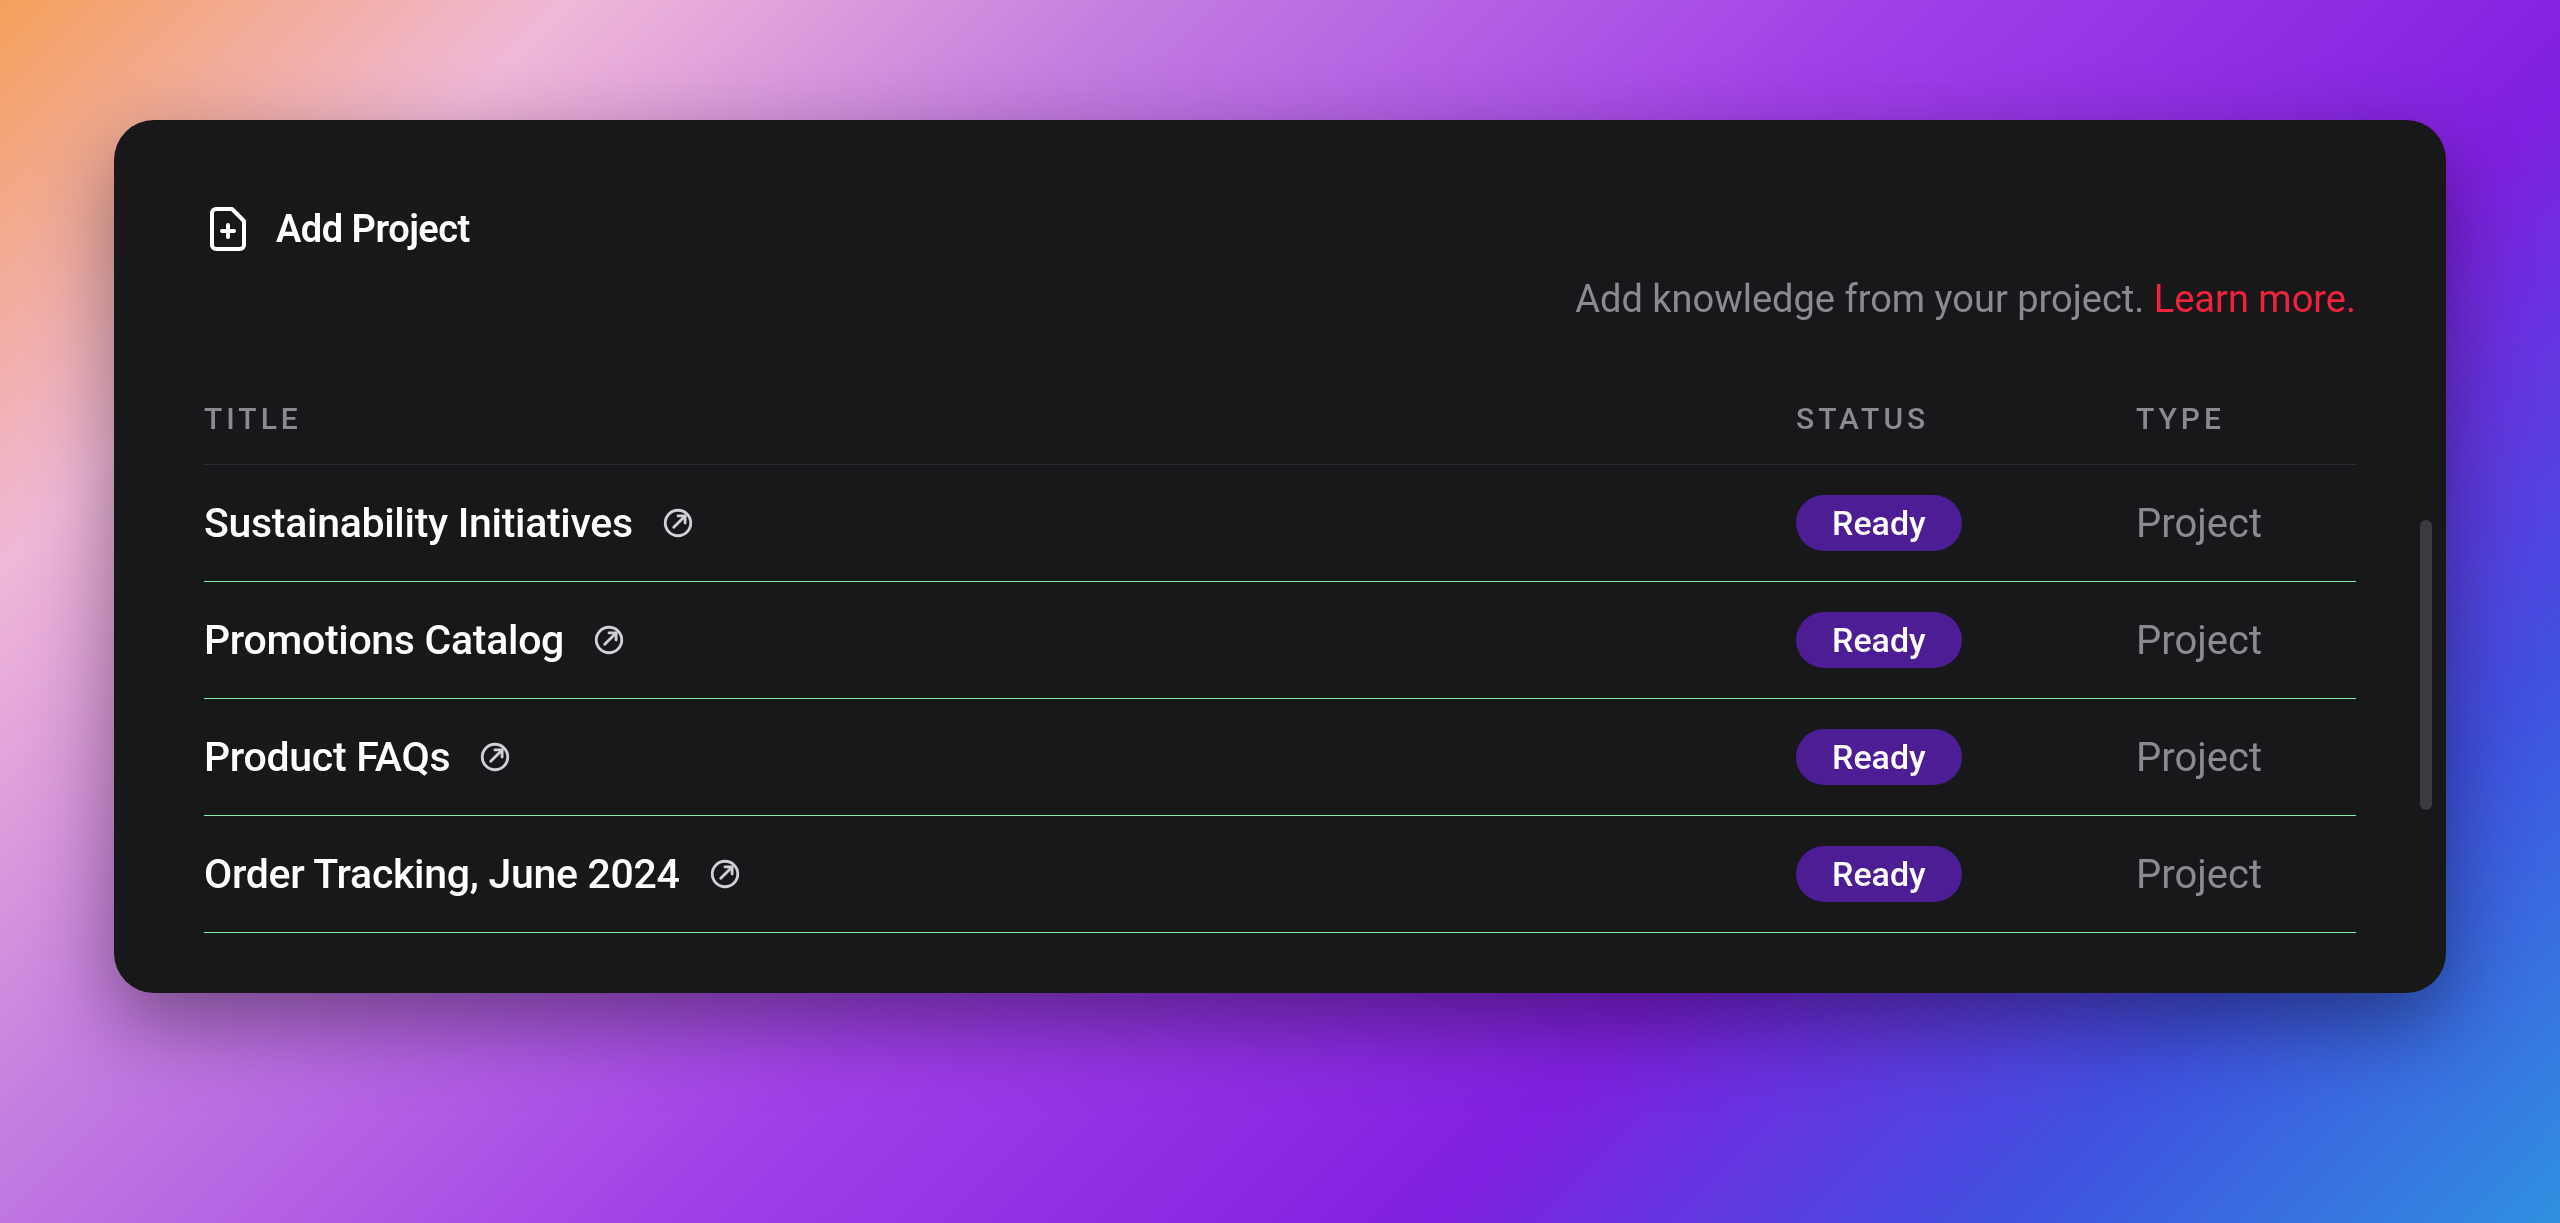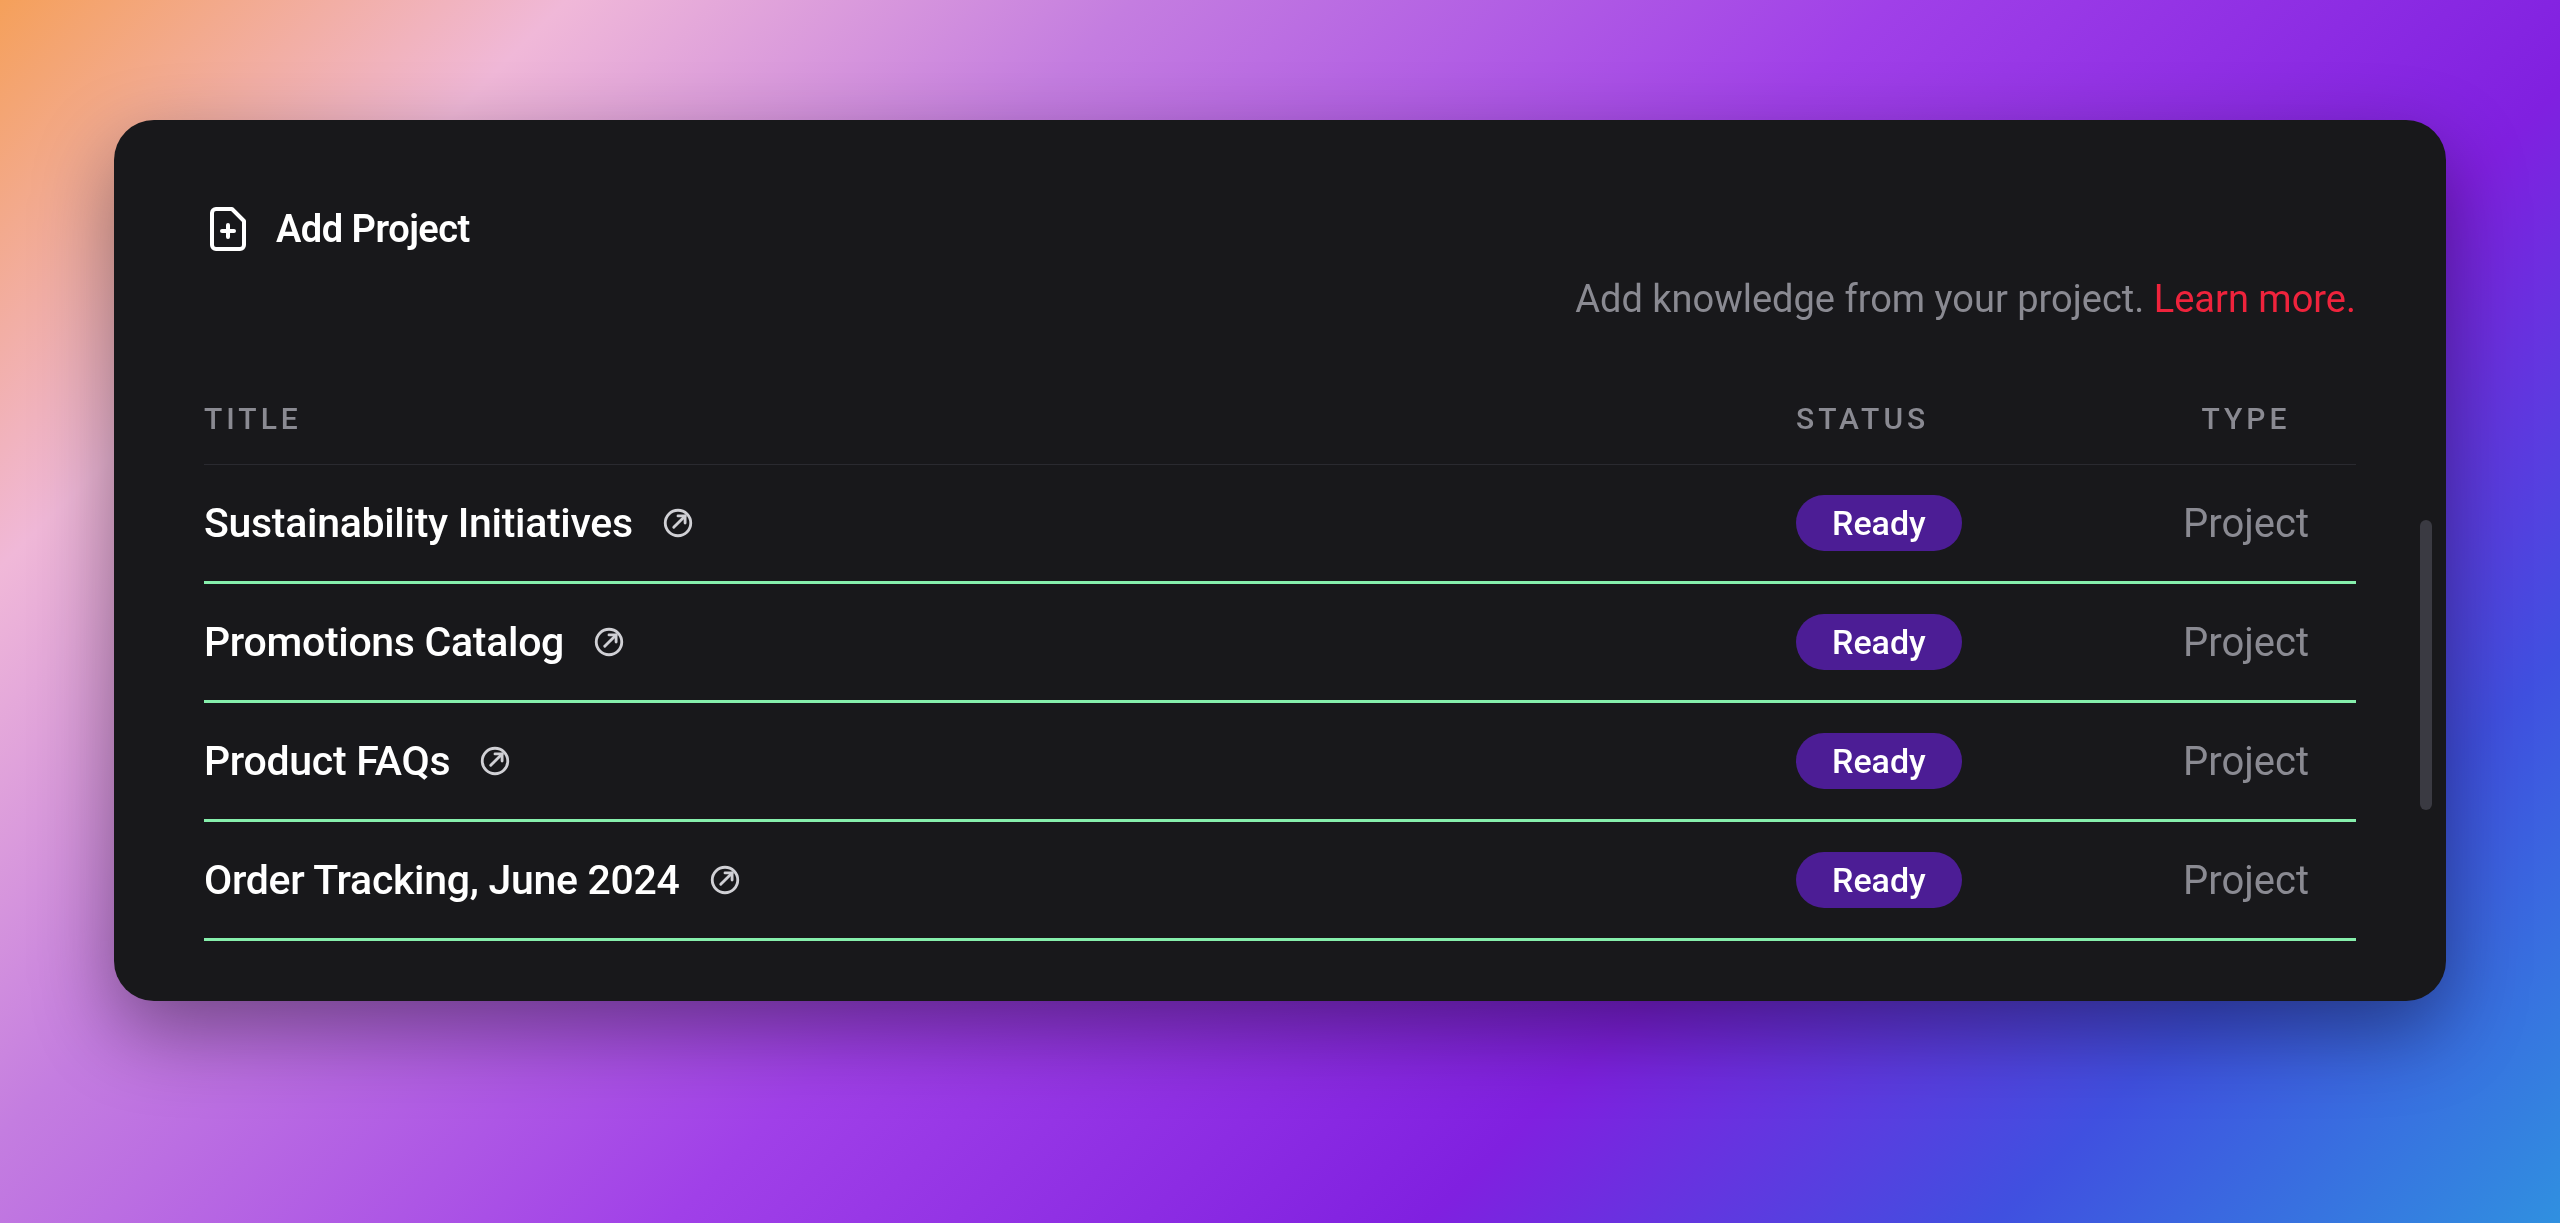--- a/index.html
+++ b/index.html
@@ -91,36 +91,35 @@
     .col-title {
       flex: 1;
     }
     
     .col-status {
       width: 340px;
     }
     
     .col-type {
       width: 220px;
-      text-align: center;
     }
     
     .th {
       font-size: 30px;
       font-weight: 500;
       color: #8a8a92;
       letter-spacing: 4px;
       text-transform: uppercase;
     }
     
     .table-row {
       display: flex;
       align-items: center;
       padding: 30px 0;
-      border-bottom: 3px solid #86efac;
+      border-bottom: 1px solid #86efac;
     }
     
     .title-cell {
       display: flex;
       align-items: center;
       gap: 28px;
     }
     
     .row-title {
       font-size: 41px;

